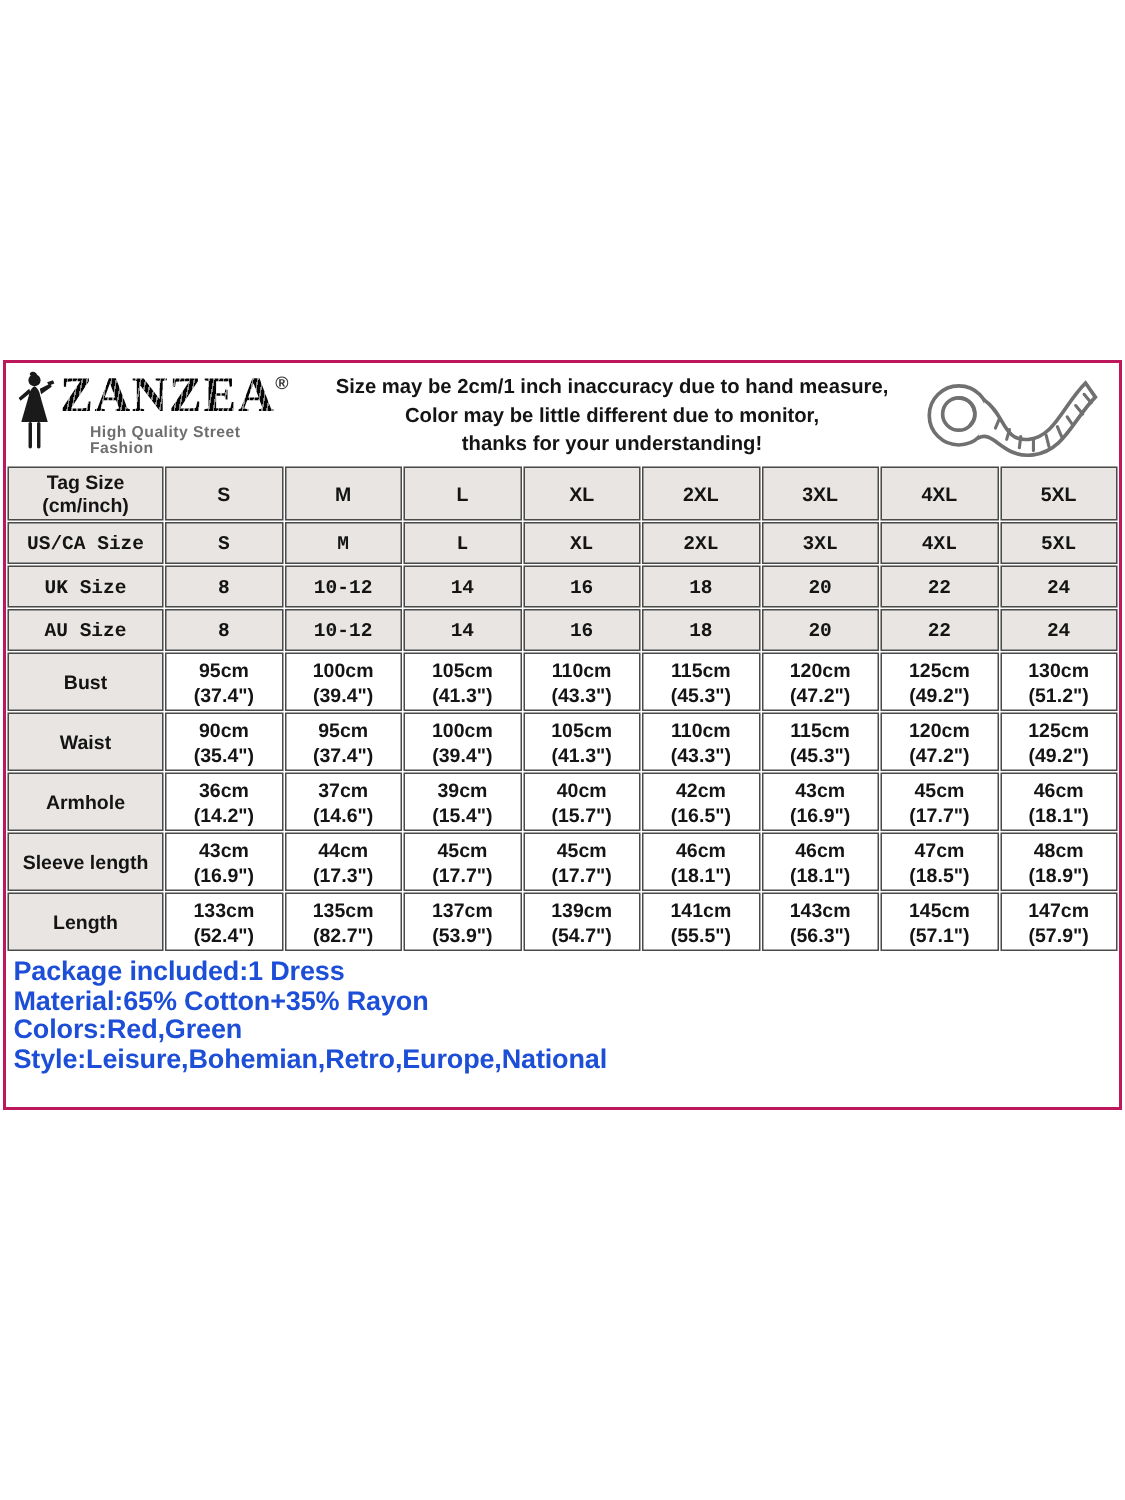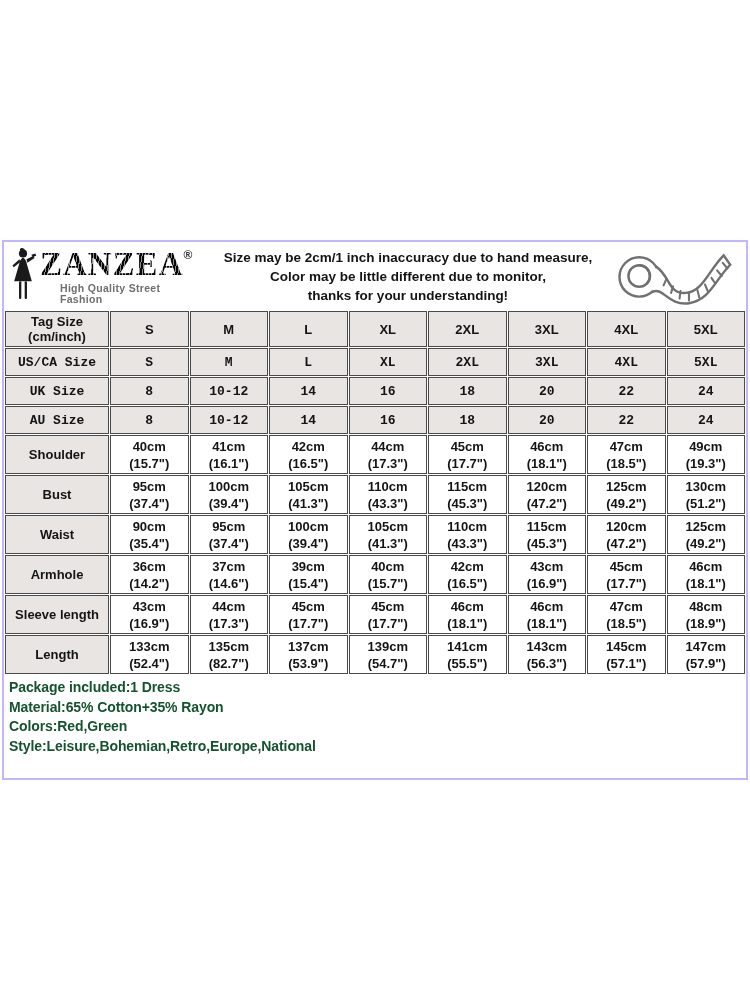--- a/index.html
+++ b/index.html
@@ -1,18 +1,18 @@
 <!DOCTYPE html>
 <html><head>
 <meta charset="utf-8">
 <style>
   html,body{margin:0;padding:0;}
   body{width:750px;height:1000px;background:#ffffff;font-family:"Liberation Sans",sans-serif;position:relative;}
   .page{position:absolute;left:0;top:0;width:750px;height:1000px;background:#fff;}
-  .sheet{position:absolute;left:2px;top:240px;width:742px;border:2px solid #c4b5fd;background:#fff;}
+  .sheet{position:absolute;left:2px;top:240px;width:742px;border:2px solid #be185d;background:#fff;}
 
   
   .header-band{display:flex;align-items:center;height:68px;padding:0 8px 0 4px;}
   .brand{display:flex;align-items:center;width:196px;flex:0 0 auto;}
   .silhouette{width:30px;height:58px;flex:0 0 auto;margin-right:2px;}
   .brand-text{display:flex;flex-direction:column;line-height:1;}
   .brand-row{display:flex;align-items:flex-start;}
   .brand-name{font-family:"Liberation Serif",serif;font-weight:700;font-size:33px;letter-spacing:1px;color:#161616;}
   @supports (-webkit-background-clip: text){
     .brand-name{background:repeating-linear-gradient(100deg,#050505 0 2.2px,#8f8f8f 2.2px 3.2px);-webkit-background-clip:text;background-clip:text;color:transparent;}
@@ -28,21 +28,21 @@
   table.size th, table.size td{border:1px solid #4a4a4a;text-align:center;vertical-align:middle;white-space:pre-line;padding:1px 0;}
   table.size th{background:#e8e5e2;font-weight:700;font-size:13px;}
   table.size td{background:#ffffff;font-weight:600;line-height:17px;}
   table.size tr.shaded td{background:#e8e5e2;font-weight:700;}
   table.size tr.h1 th, table.size tr.h1 td{height:32px;margin-left:40px;}
   table.size tr.h2 th, table.size tr.h2 td{height:24px;font-family:Liberation Mono, monospace;}
   table.size tr.h3 th, table.size tr.h3 td{height:35px;}
 
   
   .details{padding:3px 5px 6px 5px;min-height:94px;}
-  .details div{font-size:14px;font-weight:600;color:#14532d;line-height:19.5px;letter-spacing:-0.1px;}
+  .details div{font-size:18px;font-weight:600;color:#1d4ed8;line-height:19.5px;letter-spacing:-0.1px;}
 </style>
 </head>
 <body>
 
 <div class="page">
   <div class="sheet">
 
     <div class="header-band">
       <div class="brand">
         <svg class="silhouette" viewBox="0 0 34 64">
@@ -146,39 +146,20 @@
             <td>8</td>
             <td>10-12</td>
             <td>14</td>
             <td>16</td>
             <td>18</td>
             <td>20</td>
             <td>22</td>
             <td>24</td>
           </tr>
           <tr class="h3">
-            <th>Shoulder</th>
-            <td>40cm
-(15.7")</td>
-            <td>41cm
-(16.1")</td>
-            <td>42cm
-(16.5")</td>
-            <td>44cm
-(17.3")</td>
-            <td>45cm
-(17.7")</td>
-            <td>46cm
-(18.1")</td>
-            <td>47cm
-(18.5")</td>
-            <td>49cm
-(19.3")</td>
-          </tr>
-          <tr class="h3">
             <th>Bust</th>
             <td>95cm
 (37.4")</td>
             <td>100cm
 (39.4")</td>
             <td>105cm
 (41.3")</td>
             <td>110cm
 (43.3")</td>
             <td>115cm

